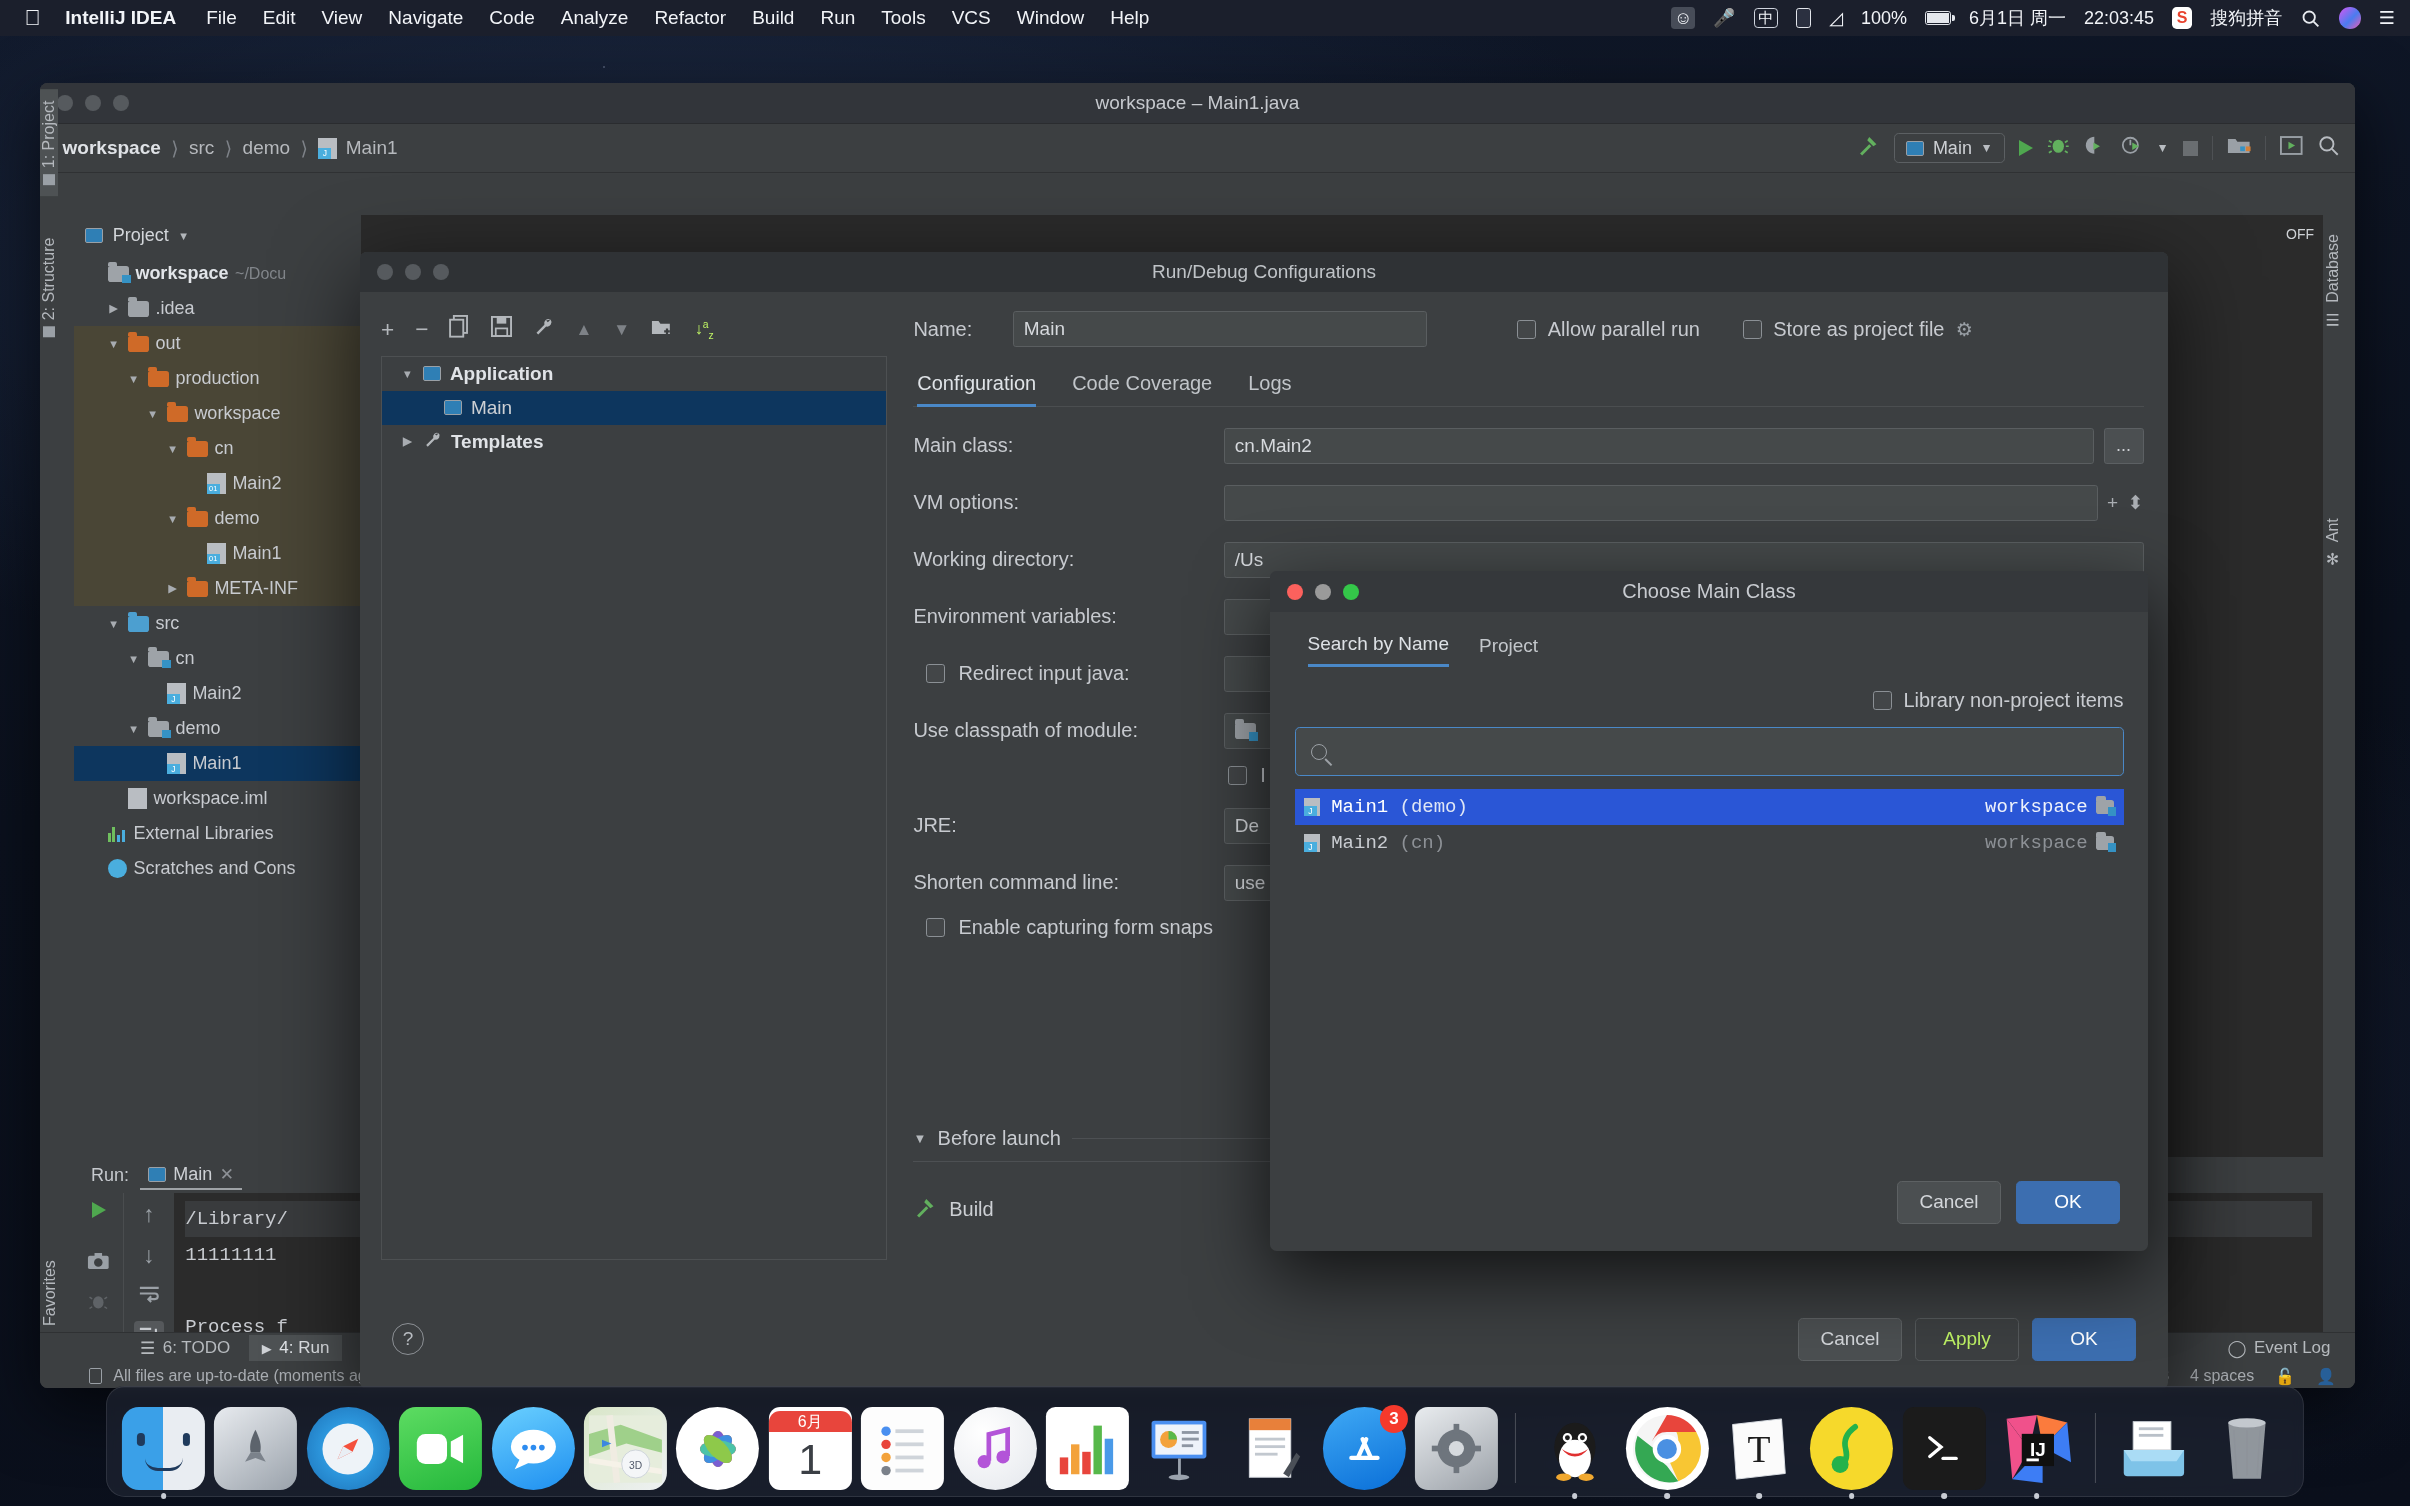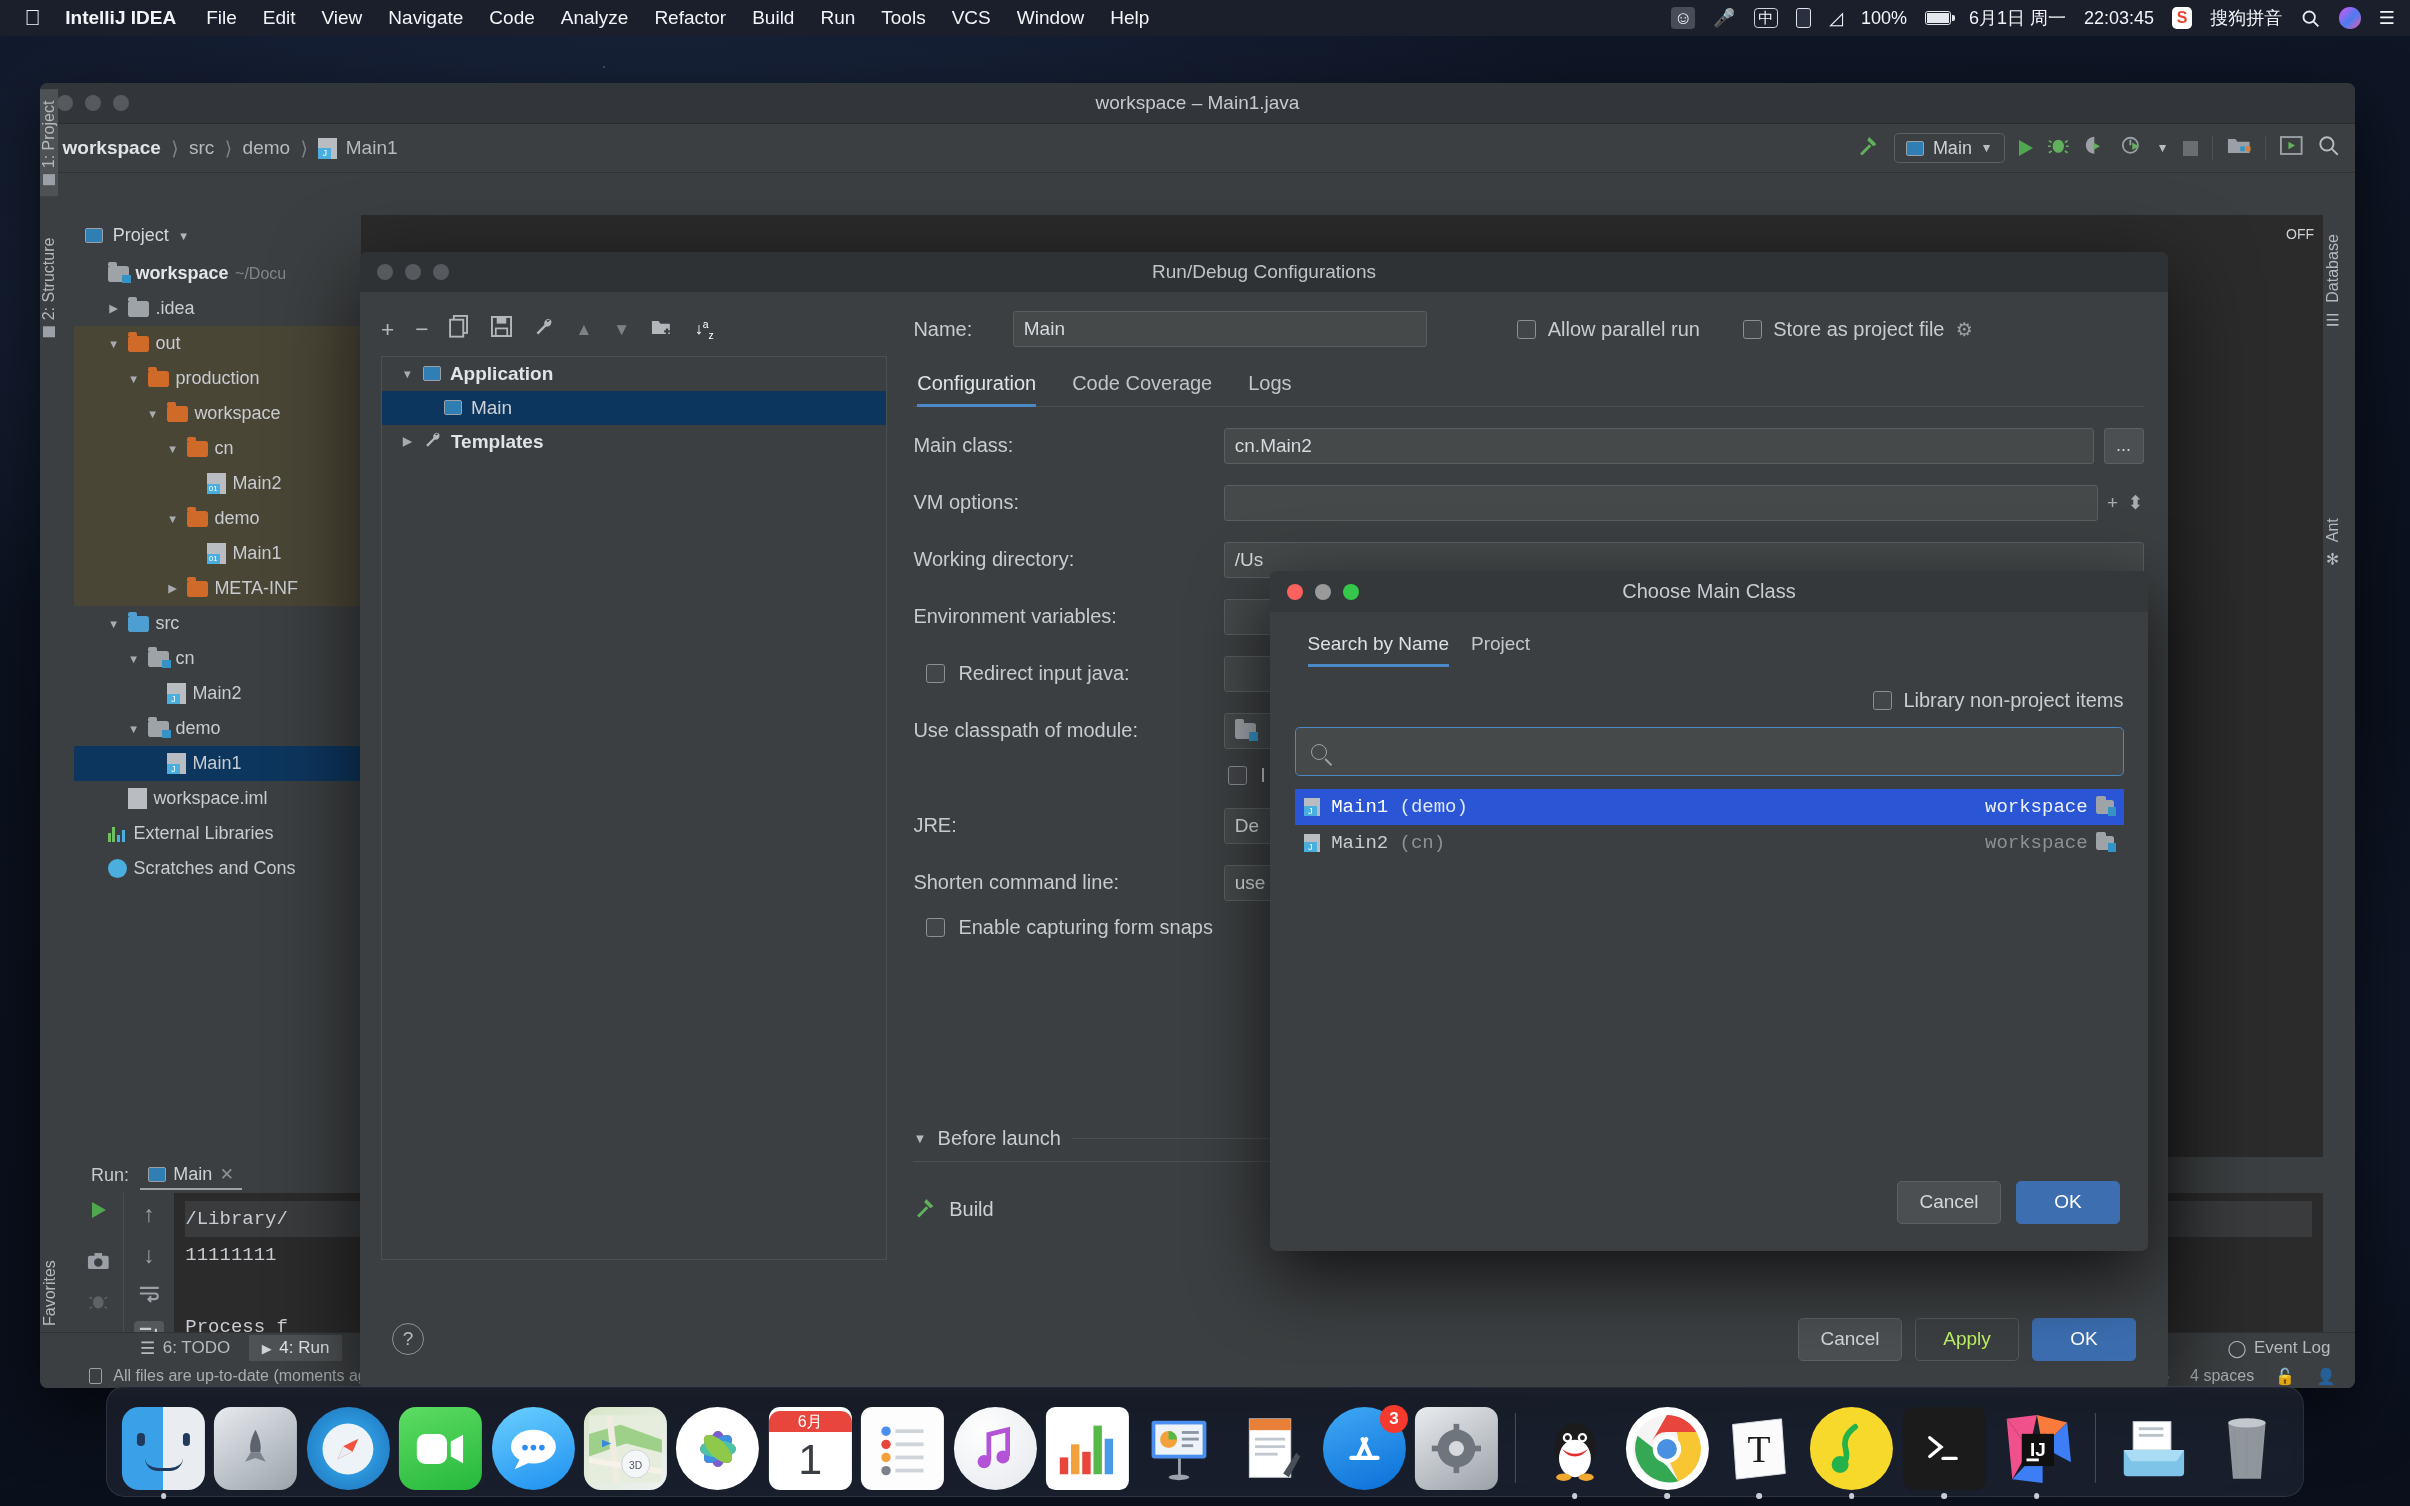--- a/index.html
+++ b/index.html
@@ -163,21 +163,21 @@
 
   
   #cmc {
     position:absolute; left:1230px; top:488px; width:878px; height:680px;
     background:#3c3f41; border-radius:6.6px; overflow:hidden;
     box-shadow: 0 24.5px 75px rgba(0,0,0,.7);
     z-index:100;
   }
   #cmc-title { height:41px; background:#35383b; display:flex; align-items:center; justify-content:center; color:#c8cbd0; font-size:20px; position:relative; }
   #cmc-body { padding:21px 24.5px 0 24.5px; }
-  #cmc-tabs { display:flex; gap:22px; font-size:19px; color:#c3c7cb; padding-left:13px; }
+  #cmc-tabs { display:flex; gap:30px; font-size:19px; color:#c3c7cb; padding-left:13px;align-items:center; }
   .ctab { padding-bottom:8.5px; }
   .ctab.sel { color:#dde1e5; border-bottom:3.8px solid #4a88c7; }
   #cmc-inc { display:flex; align-items:center; justify-content:flex-end; gap:11.3px; margin-top:22.6px; color:#c9ccd1; font-size:20px; }
   #cmc-search { margin-top:15px; height:49px; background:#45494a; border:1.9px solid #4a88c7; border-radius:4.7px; display:flex; align-items:center; gap:11.3px; padding:0 15px; }
   .mag { width:16px;height:16px;border:1.9px solid #9ca1a6;border-radius:50%;position:relative;display:inline-block;flex:none;}
   .mag::after{content:"";position:absolute;right:-6.6px;bottom:-4.7px;width:8.5px;height:1.9px;background:#9ca1a6;transform:rotate(45deg);}
   .cls-row { height:36px; display:flex; align-items:center; gap:11.3px; padding:0 9.4px; font-family:"Liberation Mono", monospace; font-size:19px; color:#c9ccd1; }
   .cls-row.sel { background:#2a56d6; color:#fff; }
   .cls-row .pkg { color:#8d9196; }
   .cls-row.sel .pkg { color:#dfe6f5; }
@@ -623,21 +623,21 @@
               </svg>
           </span>
           <span style="color:#7e8287;font-size:17px">▲</span>
           <span style="color:#7e8287;font-size:17px">▼</span>
           <span>
             <svg width="22.6" height="19" viewBox="0 0 24 20">
                 <path d="M1 3 h7 l2 3 h10 v11 H1 Z" fill="#b3b7bb"></path>
                 <path d="M17 11 v6 M14 14 h6" stroke="#3c3f41" stroke-width="2.4"></path>
               </svg>
           </span>
-          <span style="font-size:16px;color:#ffffff">↓<sup style="font-size:10.4px">a</sup><sub style="font-size:10.4px">z</sub></span>
+          <span style="font-size:16px;color:#bef264">↓<sup style="font-size:10.4px">a</sup><sub style="font-size:10.4px">z</sub></span>
         </div>
         <div id="cfg-tree">
             <div class="cfg-row bold">
               <span style="display:inline-block;width:0px;flex:none"></span>
               <span class="arrow">▼</span>
               <span class="ico-win"></span>
               <span>Application</span>
             </div>
             <div class="cfg-row sel">
               <span style="display:inline-block;width:21px;flex:none"></span>

